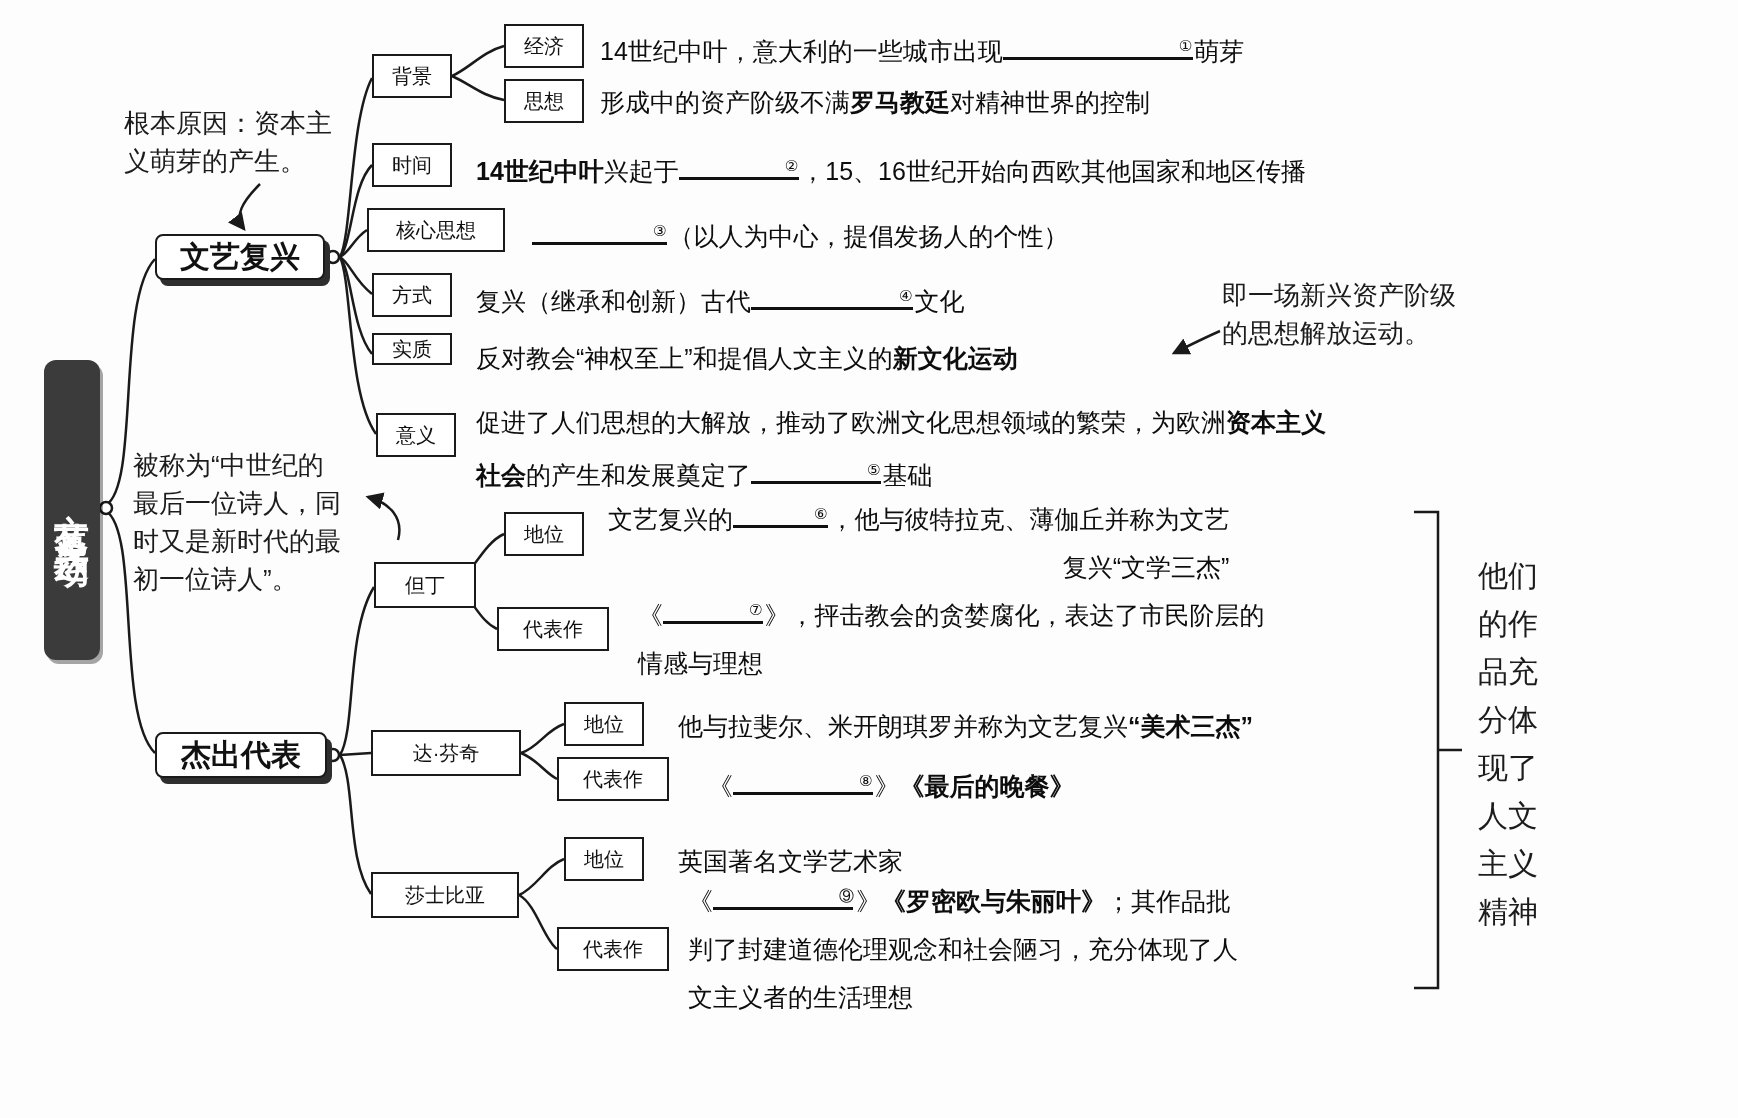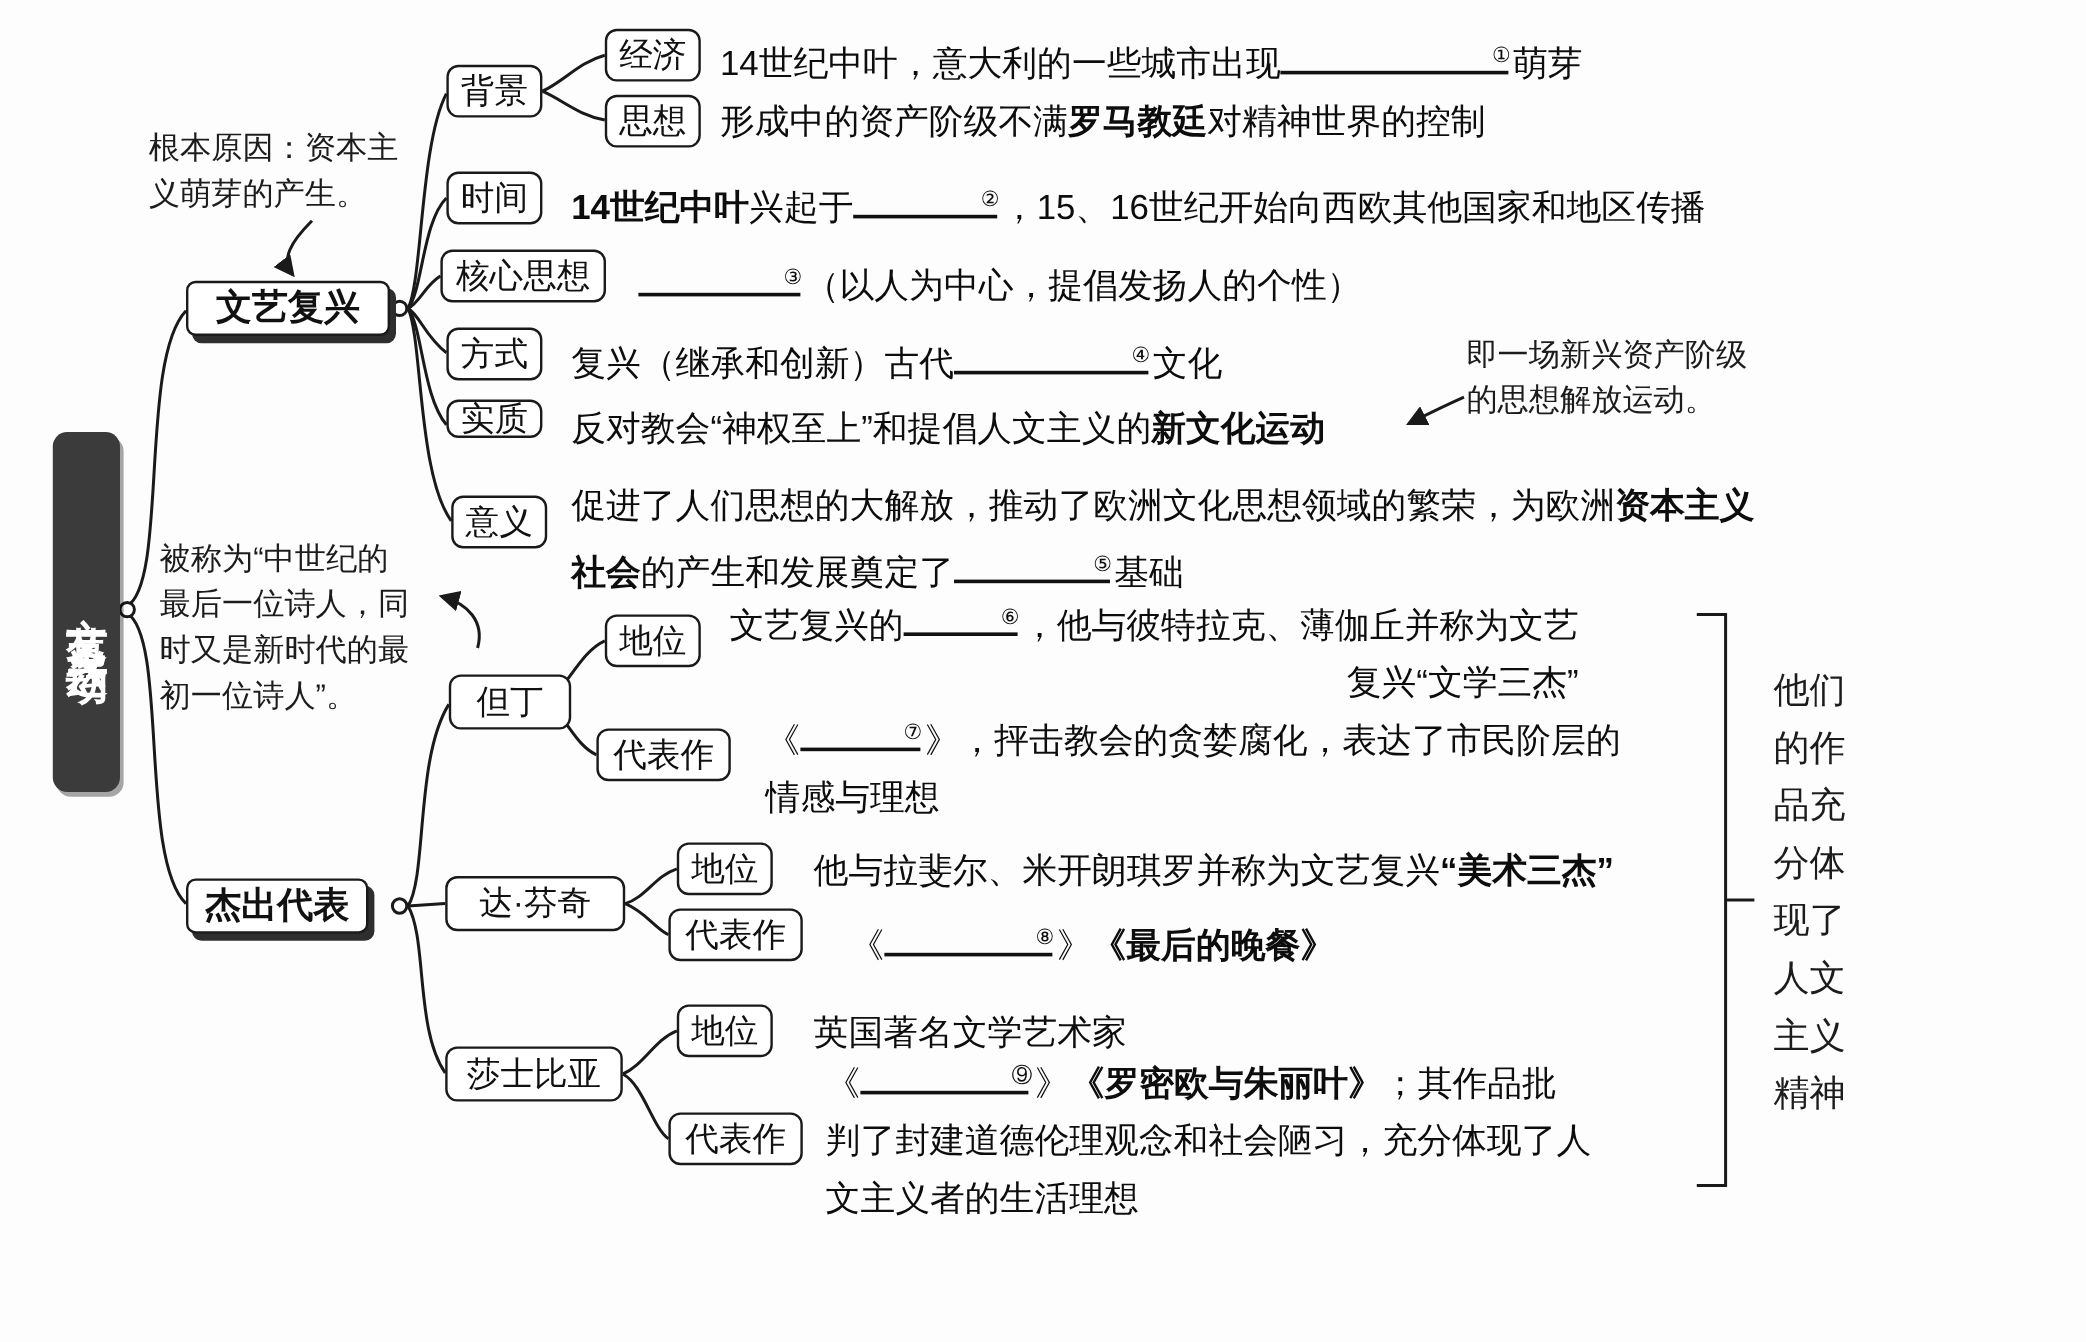--- a/index.html
+++ b/index.html
@@ -8,36 +8,36 @@
     position:relative;
     width:1738px;height:1118px;
     background:#fdfdfd;
     font-family:"Liberation Sans","DejaVu Sans",sans-serif;
     color:#111;
     overflow:hidden;
   }
   svg.wires{position:absolute;left:0;top:0;z-index:0;}
   .node{
     position:absolute;z-index:2;box-sizing:border-box;
-    background:#fff;border:2.5px solid #1a1a1a;border-radius:10px;
+    background:#fff;border:2.5px solid #1a1a1a;border-radius:0;
     display:flex;align-items:center;justify-content:center;
-    font-size:28px;white-space:nowrap;line-height:1;
+    font-size:20px;white-space:nowrap;line-height:1;
   }
   .node.main{
     font-weight:bold;font-size:30px;border-radius:8px;
     box-shadow:5px 6px 0 #2e2e2e;
   }
   .node.rootnode{
     background:#3b3b3b;color:#fff;border:none;border-radius:12px;
     writing-mode:vertical-lr;text-orientation:upright;
     font-weight:bold;font-size:35px;letter-spacing:8px;
     box-shadow:3px 4px 0 rgba(0,0,0,.35);
   }
   .txt{
-    position:absolute;z-index:1;font-size:29px;line-height:48px;
+    position:absolute;z-index:1;font-size:25px;line-height:48px;
     white-space:nowrap;color:#0d0d0d;
   }
   .txt b{font-weight:bold;}
   .blank{
     display:inline-block;height:2px;border-bottom:3px solid #111;
     vertical-align:baseline;
   }
   sup.circ{
     font-size:0.60em;vertical-align:0.6em;margin-left:-14px;margin-right:2px;
   }
@@ -97,21 +97,21 @@
     <g fill="#fff" stroke="#1a1a1a" stroke-width="2.5">
       <circle cx="106" cy="508" r="6"></circle>
       <circle cx="333" cy="257" r="6"></circle>
       <circle cx="333" cy="755" r="6"></circle>
     </g>
   </svg>
 
   <div class="node rootnode" style="left:44px;top:360px;width:56px;height:300px;">文艺复兴运动</div>
 
   <div class="node main" style="left:155px;top:234px;width:170px;height:46px;">文艺复兴</div>
-  <div class="node main" style="left:155px;top:732px;width:152px;height:46px;">杰出代表</div>
+  <div class="node main" style="left:155px;top:732px;width:172px;height:46px;">杰出代表</div>
 
   <div class="node" style="left:372px;top:54px;width:80px;height:44px;">背景</div>
   <div class="node" style="left:504px;top:24px;width:80px;height:44px;">经济</div>
   <div class="node" style="left:504px;top:79px;width:80px;height:44px;">思想</div>
   <div class="node" style="left:372px;top:143px;width:80px;height:44px;">时间</div>
   <div class="node" style="left:367px;top:208px;width:138px;height:44px;">核心思想</div>
   <div class="node" style="left:372px;top:273px;width:80px;height:44px;">方式</div>
   <div class="node" style="left:372px;top:333px;width:80px;height:32px;">实质</div>
   <div class="node" style="left:376px;top:413px;width:80px;height:44px;">意义</div>
 

